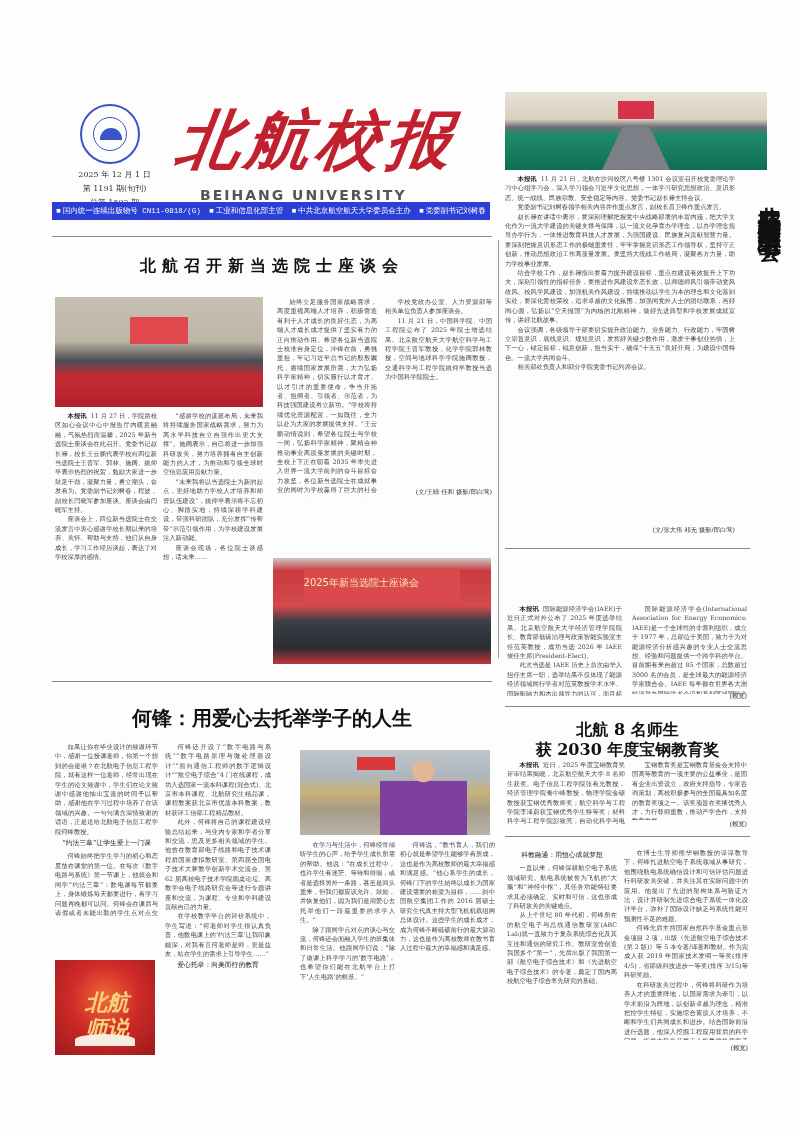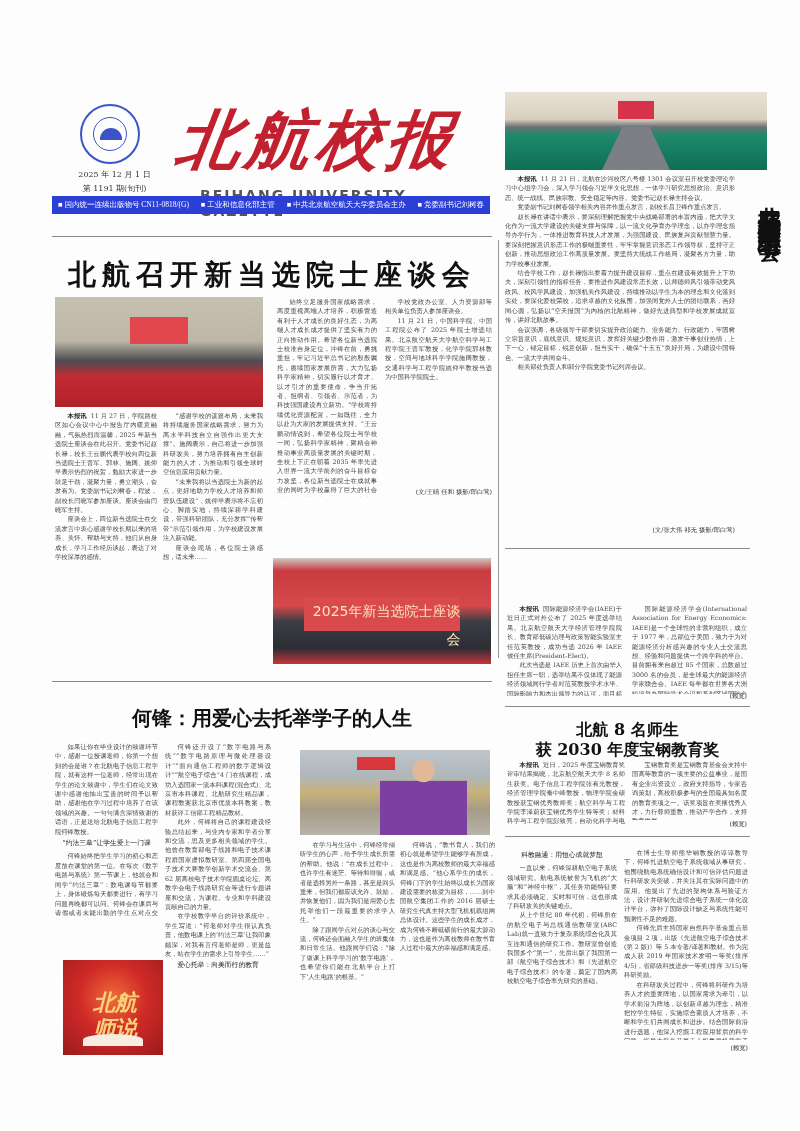--- a/index.html
+++ b/index.html
@@ -7,42 +7,42 @@
   .page { position: absolute; left: 0; top: 0; width: 708px; height: 1131px; }
 
   
   .masthead { position: absolute; left: 52px; top: 100px; width: 440px; height: 135px; }
   .logo { position: absolute; left: 28px; top: 4px; width: 60px; height: 60px; border: 2px solid #3b55c9; border-radius: 50%; display: flex; align-items: center; justify-content: center; }
   .logo-inner { width: 34px; height: 34px; border-radius: 50%; border: 1px solid #3b55c9; position: relative; }
   .logo-inner:before { content: ""; position: absolute; left: 6px; top: 10px; width: 22px; height: 12px; background: #3b55c9; border-radius: 12px 12px 0 0; }
   .issue-info { position: absolute; left: 15px; top: 68px; width: 95px; text-align: center; font-size: 8px; line-height: 14px; color: #333; }
   .title-calli { position: absolute; left: 125px; top: 0; font-family: "DejaVu Serif", serif; font-size: 64px; font-weight: bold; font-style: italic; color: #c1202e; letter-spacing: 6px; line-height: 80px; transform: skewX(-8deg); }
   .title-en { position: absolute; left: 148px; top: 87px; font-family: "DejaVu Sans", sans-serif; font-weight: bold; font-size: 14px; color: #555; letter-spacing: 2px; }
-  .bluebar { position: absolute; left: 52px; top: 196px; width: 438px; height: 18px; background: #2b3fd6; color: #fff; font-size: 7.5px; display: flex; align-items: center; justify-content: space-around; font-family: Liberation Serif, serif; }
+  .bluebar { position: absolute; left: 52px; top: 202px; width: 438px; height: 18px; background: #2b3fd6; color: #fff; font-size: 7.5px; display: flex; align-items: center; justify-content: space-around; font-family: Liberation Mono, monospace; }
   .bluebar span:before { content: "■"; margin-right: 2px; }
 
   .hrule { position: absolute; height: 1px; background: #888; }
   .vrule { position: absolute; width: 1px; background: #999; }
 
   .headline { position: absolute; text-align: center; font-weight: bold; color: #111; }
   .body-text { position: absolute; font-size: 6.3px; line-height: 9.4px; color: #444; text-align: justify; overflow: hidden; }
   .body-text p { text-indent: 2em; }
   .lead { font-weight: bold; color: #222; }
   .byline { position: absolute; font-size: 6.3px; color: #333; text-align: right; }
   .subhead { font-weight: normal; text-align: center; color: #222; text-indent: 0 !important; margin: 3px 0; font-size: 6.8px; }
 
   
   .photo { position: absolute; overflow: hidden; }
   .photo-meeting-green { background: linear-gradient(#e8e2d6 0%, #d9cfbd 35%, #6b6f75 45%, #1f8a6a 55%, #0f6e55 100%); }
   .photo-meeting-green .screen { position: absolute; left: 43%; top: 12%; width: 14%; height: 22%; background: #d6334a; }
   .photo-meeting-green .aisle { position: absolute; left: 37%; top: 45%; width: 26%; height: 55%; background: #7c7f85; clip-path: polygon(30% 0, 70% 0, 100% 100%, 0 100%); }
   .photo-meeting-red { background: linear-gradient(#c7c1b3 0%, #bdb6a5 40%, #4a4d52 58%, #c42b33 72%, #b0222a 100%); }
   .photo-meeting-red .screen { position: absolute; left: 36%; top: 18%; width: 28%; height: 25%; background: #e2474e; }
   .photo-group { background: linear-gradient(#cfc9c1 0%, #c83c40 12%, #d5494c 45%, #3b3e45 60%, #2b2d33 85%, #c4353b 100%); }
-  .photo-group .banner { position: absolute; left: 14%; top: 10%; width: 72%; height: 32%; background: #d94a4e; color: #fde4b4; font-size: 14px; text-align: right; line-height: 28px; font-family: "DejaVu Sans", sans-serif; margin-top: 28px; }
+  .photo-group .banner { position: absolute; left: 14%; top: 10%; width: 72%; height: 32%; background: #d94a4e; color: #fde4b4; font-size: 10px; text-align: left; line-height: 28px; font-family: "DejaVu Sans", sans-serif; }
   .photo-portrait { background: linear-gradient(#bfc6cc 0%, #aeb7bd 30%, #c8b27a 50%, #a79b86 70%, #b7b3a9 100%); }
   .photo-portrait .person { position: absolute; left: 42%; top: 8%; width: 46%; height: 92%; background: radial-gradient(circle at 50% 18%, #e2b898 0 14%, transparent 15%), linear-gradient(transparent 30%, #7d3fa0 31%); }
   .photo-portrait .badge100 { position: absolute; left: 30%; top: 8%; width: 20%; height: 16%; background: #d9383a; }
   .photo-poster { background: radial-gradient(circle at 50% 40%, #f06b3a 0%, #cf2a27 45%, #9b1b1d 100%); }
   .photo-poster .poster-text { position: absolute; left: 30%; top: 30%; font-size: 22px; font-weight: bold; color: #f7d27a; line-height: 26px; font-style: italic; }
   .photo-poster .book { position: absolute; left: 20%; bottom: 10%; width: 60%; height: 12%; background: #f6ede0; border-radius: 50% 50% 0 0; }
 
   .vertical-headline { position: absolute; left: 742px; top: 188px; width: 40px; font-size: 23px; font-weight: bold; color: #111; line-height: 24.5px; text-align: center; writing-mode: vertical-rl; letter-spacing: 2px; }
 </style>
 </head>
@@ -82,21 +82,21 @@
     <p>结合学校工作，赵长禄指出要着力提升建设目标，重点在建设有效提升上下功夫，深刻引领性的指标任务，要推进作风建设常态长效，以师德师风引领带动党风政风、校风学风建设，加强机关作风建设，持续推动以学生为本的理念和文化落到实处，要深化爱校荣校，追求卓越的文化氛围，加强同党外人士的团结联系，画好同心圆，弘扬以“空天报国”为内核的北航精神，做好先进典型和学校发展成就宣传，讲好北航故事。</p>
     <p>会议强调，各级领导干部要切实提升政治能力、业务能力、行政能力，牢固树立宗旨意识，底线意识、规矩意识，发挥好关键少数作用，激发干事创业热情，上下一心，锚定目标，锐意创新，担当实干，确保“十五五”良好开局，为建设中国特色、一流大学共同奋斗。</p>
     <p>相关部处负责人和部分学院党委书记列席会议。</p>
   </div>
   <div class="byline" style="left:505px; top:526px; width:230px;">(文/张大伟 祁无 摄影/郎白莺)</div>
   <div class="vertical-headline">北航召开校党委理论学习中心组学习会</div>
 
   <div class="vrule" style="left:498px; top:240px; height:418px;"></div>
   <div class="hrule" style="left:505px; top:548px; width:245px;"></div>
 
-  <div class="headline" style="left:52px; top:256px; width:440px; font-size:28px; letter-spacing:6px;">北航召开新当选院士座谈会</div>
+  <div class="headline" style="left:52px; top:256px; width:440px; font-size:16px; letter-spacing:6px;">北航召开新当选院士座谈会</div>
   <div class="photo photo-meeting-red" style="left:55px; top:297px; width:208px; height:110px;">
     <div class="screen"></div>
   </div>
   <div class="body-text" style="left:55px; top:411px; width:102px; height:245px;">
     <p><span class="lead">本报讯</span>&nbsp;&nbsp;<span>11 月 27 日，学院路校区如心会议中心中报告厅内暖意融融，气氛热烈而温馨，2025 年新当选院士座谈会在此召开。党委书记赵长禄，校长王云鹏代表学校向四位新当选院士王晋军、郭林、施阔、姚仰平表示热烈的祝贺，勉励大家进一步鼓足干劲，凝聚力量，勇立潮头，奋发有为。党委副书记刘树春，程波，副校长闫晓军参加座谈。座谈会由闫晓军主持。</span></p>
     <p>座谈会上，四位新当选院士在交流发言中衷心感谢学校长期以来的培养、关怀、帮助与支持，他们从自身成长，学习工作经历谈起，表达了对学校深厚的感情。</p>
   </div>
   <div class="body-text" style="left:163px; top:411px; width:100px; height:245px;">
     <p>“感谢学校的谋篇布局，未来我将持续服务国家战略需求，努力为高水平科技自立自强作出更大支撑”。施阔表示，自己将进一步加强科研攻关，努力培养拥有自主创新能力的人才，为推动和引领全球时空信息应用贡献力量。</p>
     <p>“未来我将以当选院士为新的起点，更好地助力学校人才培养和师资队伍建设”，姚仰平表示将不忘初心、脚踏实地，持续深耕学科建设，带强科研团队，充分发挥“传帮带”示范引领作用，为学校建设发展注入新动能。</p>
@@ -139,21 +139,21 @@
   <div class="byline" style="left:632px; top:820px; width:115px;">(赖宽)</div>
   <div class="hrule" style="left:505px; top:836px; width:245px;"></div>
 
   <div class="headline" style="left:52px; top:705px; width:440px; font-size:20px; font-family:'DejaVu Sans', sans-serif;">何锋：用爱心去托举学子的人生</div>
   <div class="body-text" style="left:55px; top:742px; width:103px; height:175px;">
     <p>如果让你在毕业设计的致谢环节中，感谢一位授课老师，你第一个想到的会是谁？在北航电子信息工程学院，就有这样一位老师，经常出现在学生的论文致谢中，学生们在论文致谢中感谢他抽出宝贵的时间予以帮助，感谢他在学习过程中培养了在该领域的兴趣。一句句满含深情致谢的话语，正是送给北航电子信息工程学院何锋教授。</p>
     <p class="subhead">“约法三章”让学生爱上一门课</p>
     <p>何锋始终把学生学习的初心和态度放在课堂的第一位。在每次《数字电路与系统》第一节课上，他就会和同学“约法三章”：数电课每节都要上，身体锻炼每天都要进行，有学习问题再晚都可以问。何锋会在课后与请假或者未能出勤的学生点对点交流，抓到并激发学生学习的原动力。</p>
 
   </div>
-  <div class="photo photo-poster" style="left:55px; top:960px; width:100px; height:95px;margin-left:8px;">
+  <div class="photo photo-poster" style="left:55px; top:960px; width:100px; height:95px;">
     <div class="poster-text">北航 师说</div>
     <div class="book"></div>
   </div>
   <div class="body-text" style="left:165px; top:742px; width:106px; height:230px;">
     <p>何锋还开设了“数字电路与系统”“数字电路原理与微处理器设计”“面向通信工程师的数字逻辑设计”“航空电子综合”4 门在线课程，成功入选国家一流本科课程(混合式)、北京市本科课程、北航研究生精品课，课程教案获北京市优质本科教案，教材获评工信部工程精品教材。</p>
     <p>此外，何锋将自己的课程建设经验总结起来，与业内专家和学者分享和交流，思及更多相关领域的学生。他曾在教育部电子线路和电子技术课程群国家虚拟教研室、第四届全国电子技术大赛教学创新学术交流会、第 62 届高校电子技术学院圆桌论坛、高教学会电子线路研究会等进行专题讲座和交流，为课程、专业和学科建设贡献自己的力量。</p>
     <p>在学校教学平台的评价系统中，学生写道：“何老师对学生很认真负责，他数电课上的‘约法三章’让我印象颇深，对我有言何老师是师，更是益友，站在学生的需求上引导学生……”</p>
     <p class="subhead">爱心托举：向美而行的教育</p>
 
   </div>

